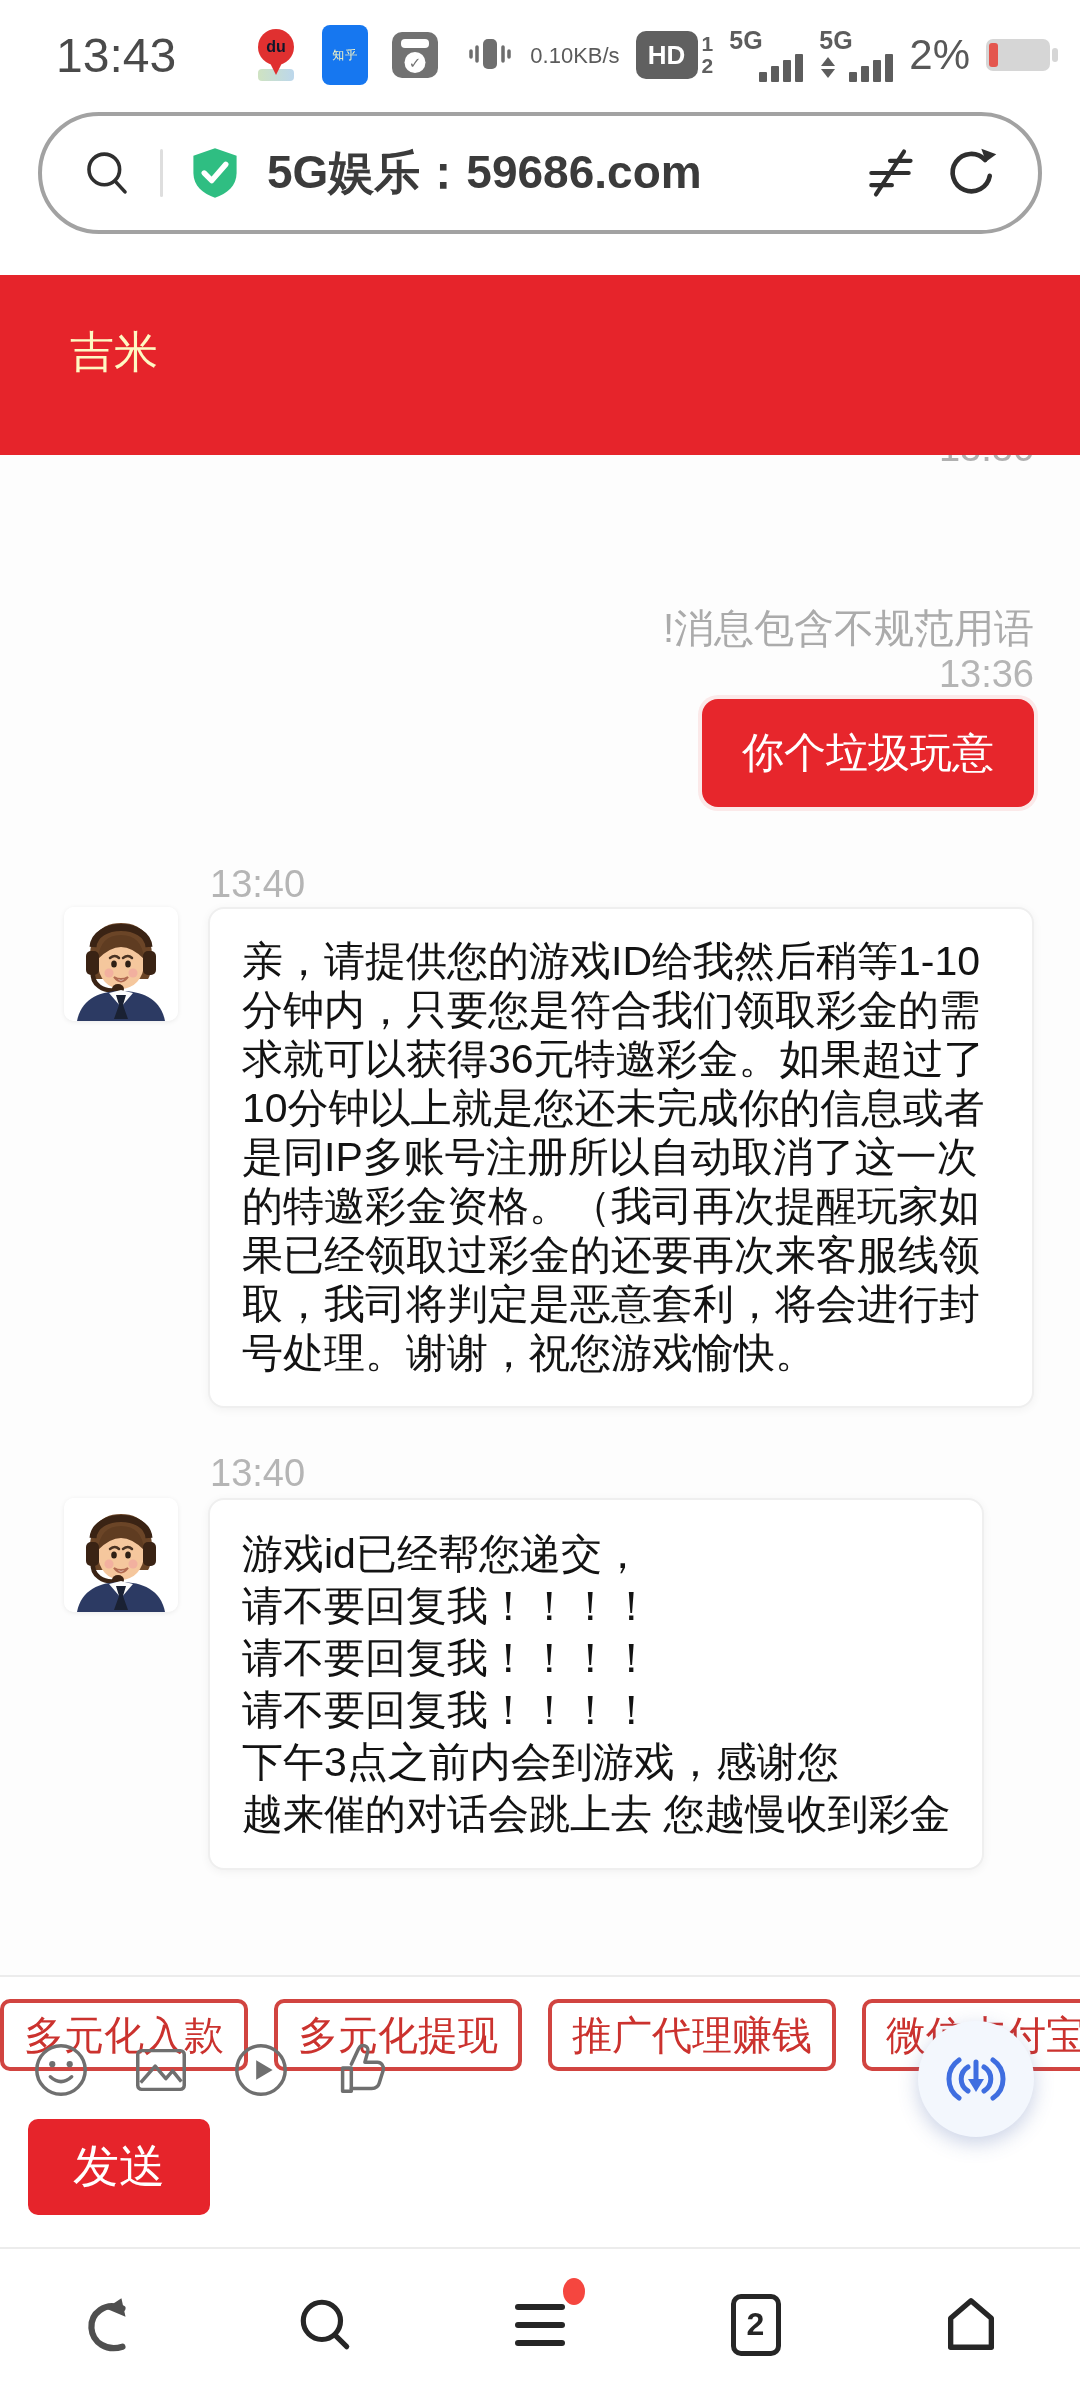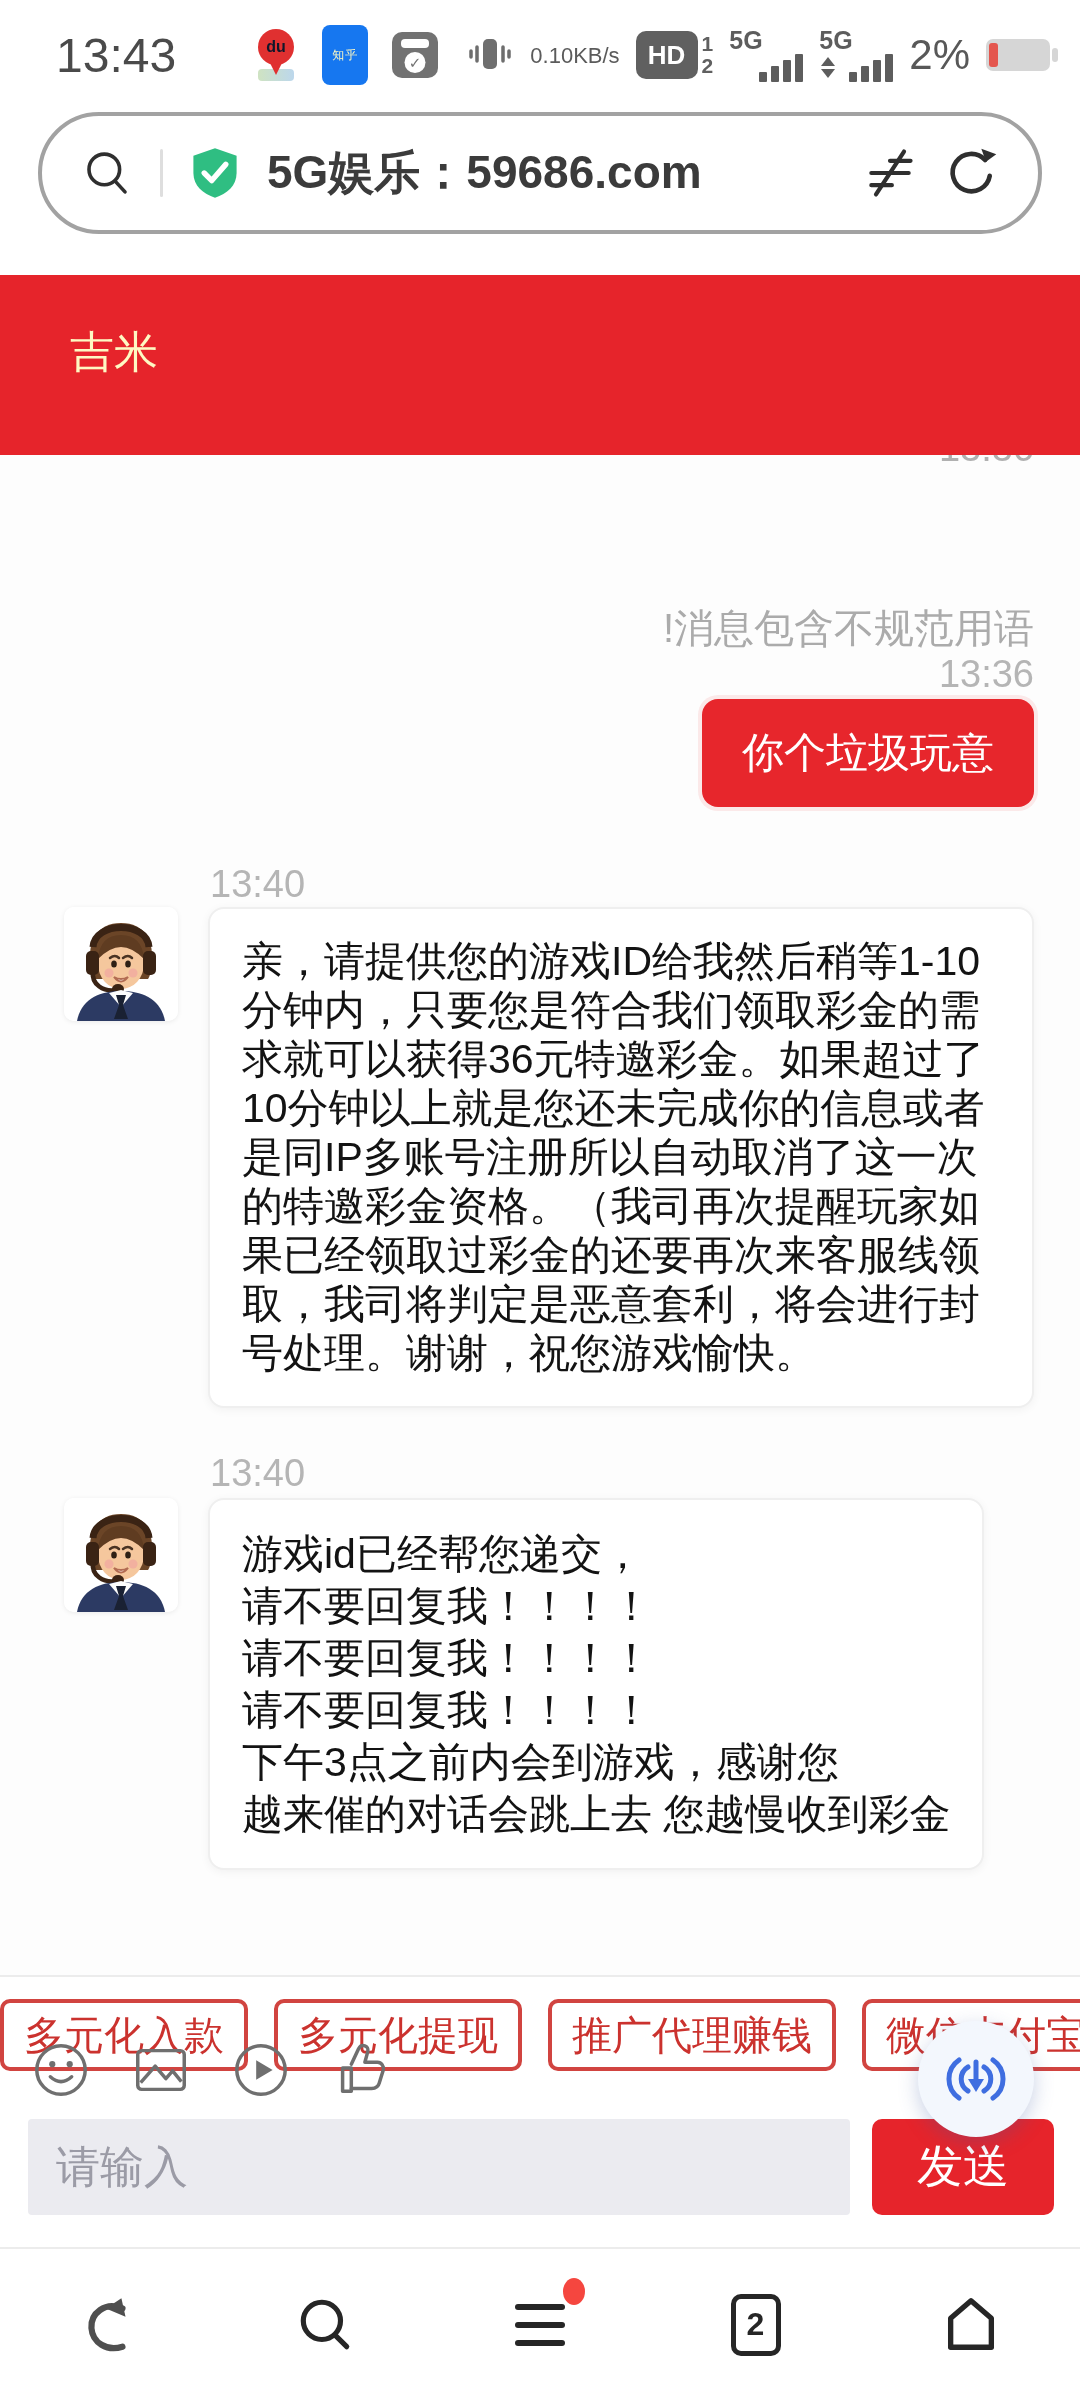--- a/index.html
+++ b/index.html
@@ -318,21 +318,20 @@
         <path d="M24,20 A14,14 0 0 0 24,44" stroke="#3f6ee0" stroke-width="5" fill="none" stroke-linecap="round"></path>
         <path d="M15,13 A23,23 0 0 0 15,51" stroke="#3f6ee0" stroke-width="5" fill="none" stroke-linecap="round"></path>
         <path d="M40,20 A14,14 0 0 1 40,44" stroke="#3f6ee0" stroke-width="5" fill="none" stroke-linecap="round"></path>
         <path d="M49,13 A23,23 0 0 1 49,51" stroke="#3f6ee0" stroke-width="5" fill="none" stroke-linecap="round"></path>
         <line x1="32" y1="15" x2="32" y2="35" stroke="#3f6ee0" stroke-width="5" stroke-linecap="round"></line>
         <path d="M24,32 L32,45 L40,32 Z" fill="#3f6ee0"></path>
       </svg>
     </div>
 
     <div class="input-row">
-      <input class="chat-input" type="text" placeholder="请输入" style="">
       <button class="send-btn">发送</button>
     </div>
   </div>
 
   <div class="navbar">
     <span class="nav-item">
       <svg width="62" height="62" viewBox="0 0 60 60">
         <path d="M43,14 C26,7 12,19 13,33 C14,47 28,56 43,51" stroke="#4f4f4f" stroke-width="6" fill="none" stroke-linecap="round"></path>
         <path d="M46,22 L42,4 L27,14 Z" fill="#4f4f4f"></path>
       </svg>

